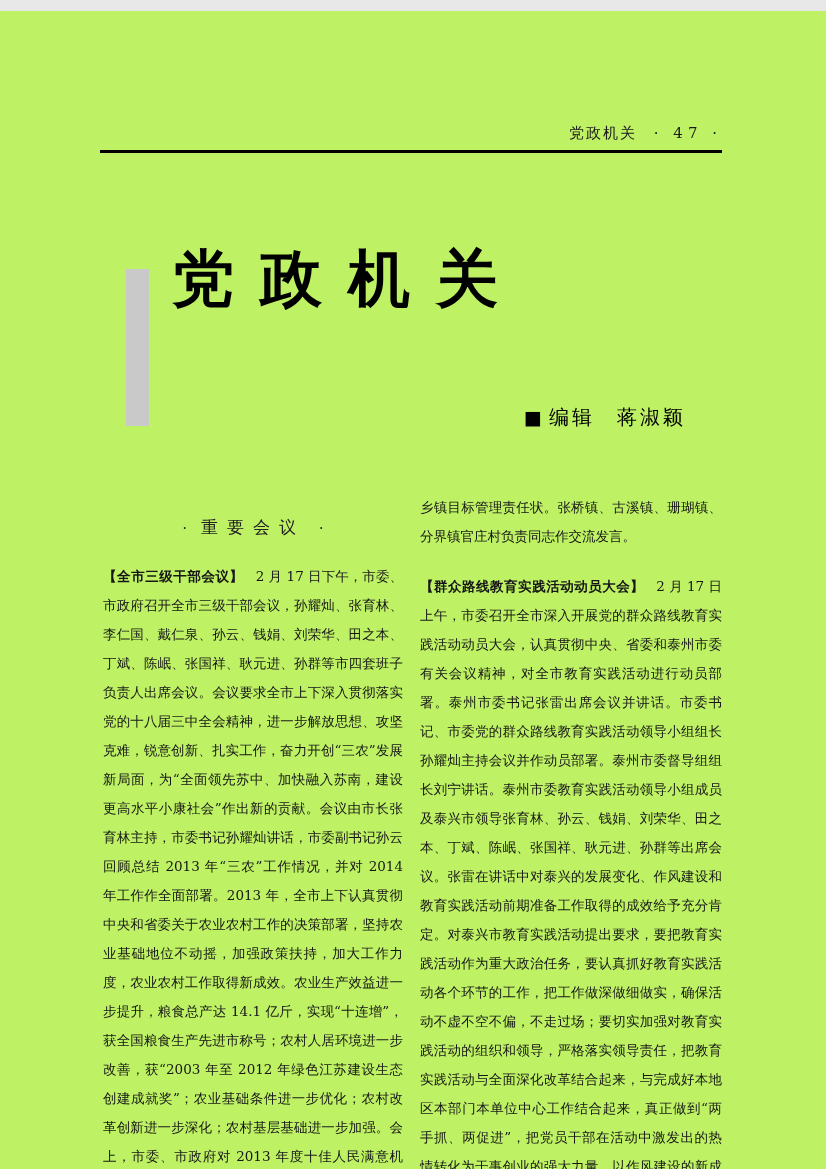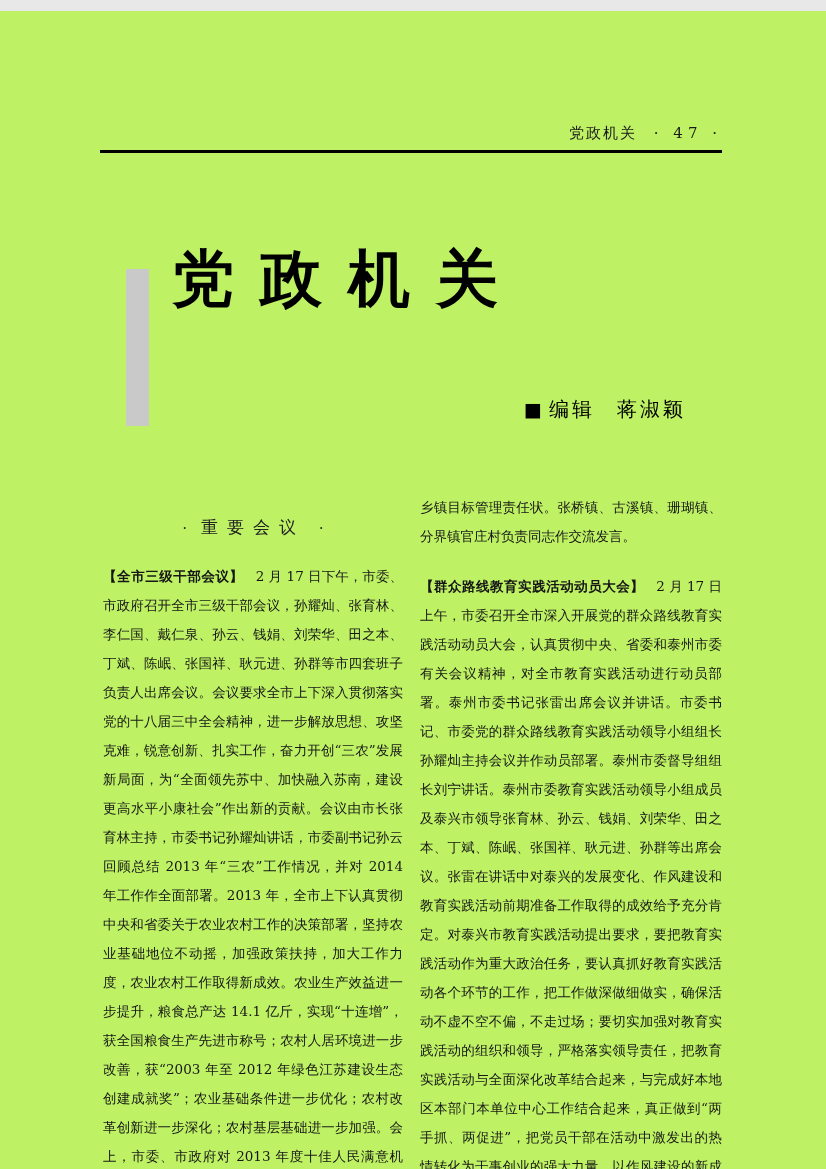--- a/index.html
+++ b/index.html
@@ -53,21 +53,21 @@
     letter-spacing: 26px;
     white-space: nowrap;
     color: #000000;
     font-family: "DejaVu Serif", "Liberation Serif", serif;
   }
 
   
   .editor-line {
     position: absolute;
     left: 524px;
-    top: 385px;
+    top: 393px;
     font-size: 20px;
     letter-spacing: 3px;
     color: #000000;
     white-space: nowrap;
   }
   .editor-line .marker { font-size: 19px; margin-right: 4px; }
   .editor-line .editor-name { margin-left: 22px; }
 
   
   .col {

